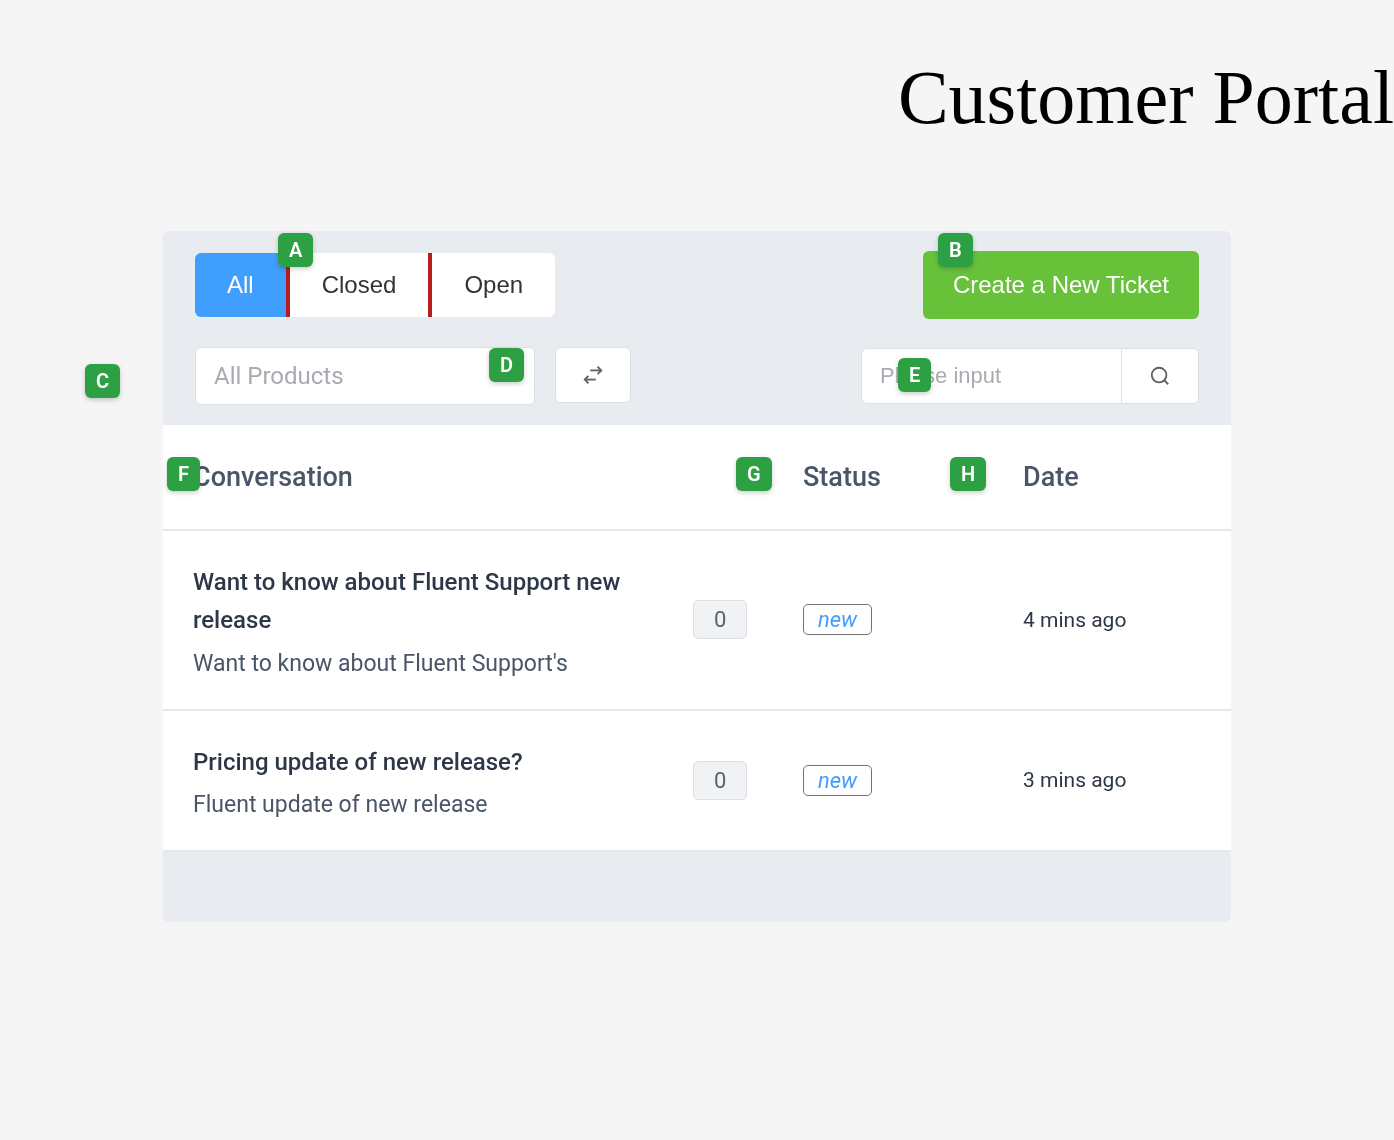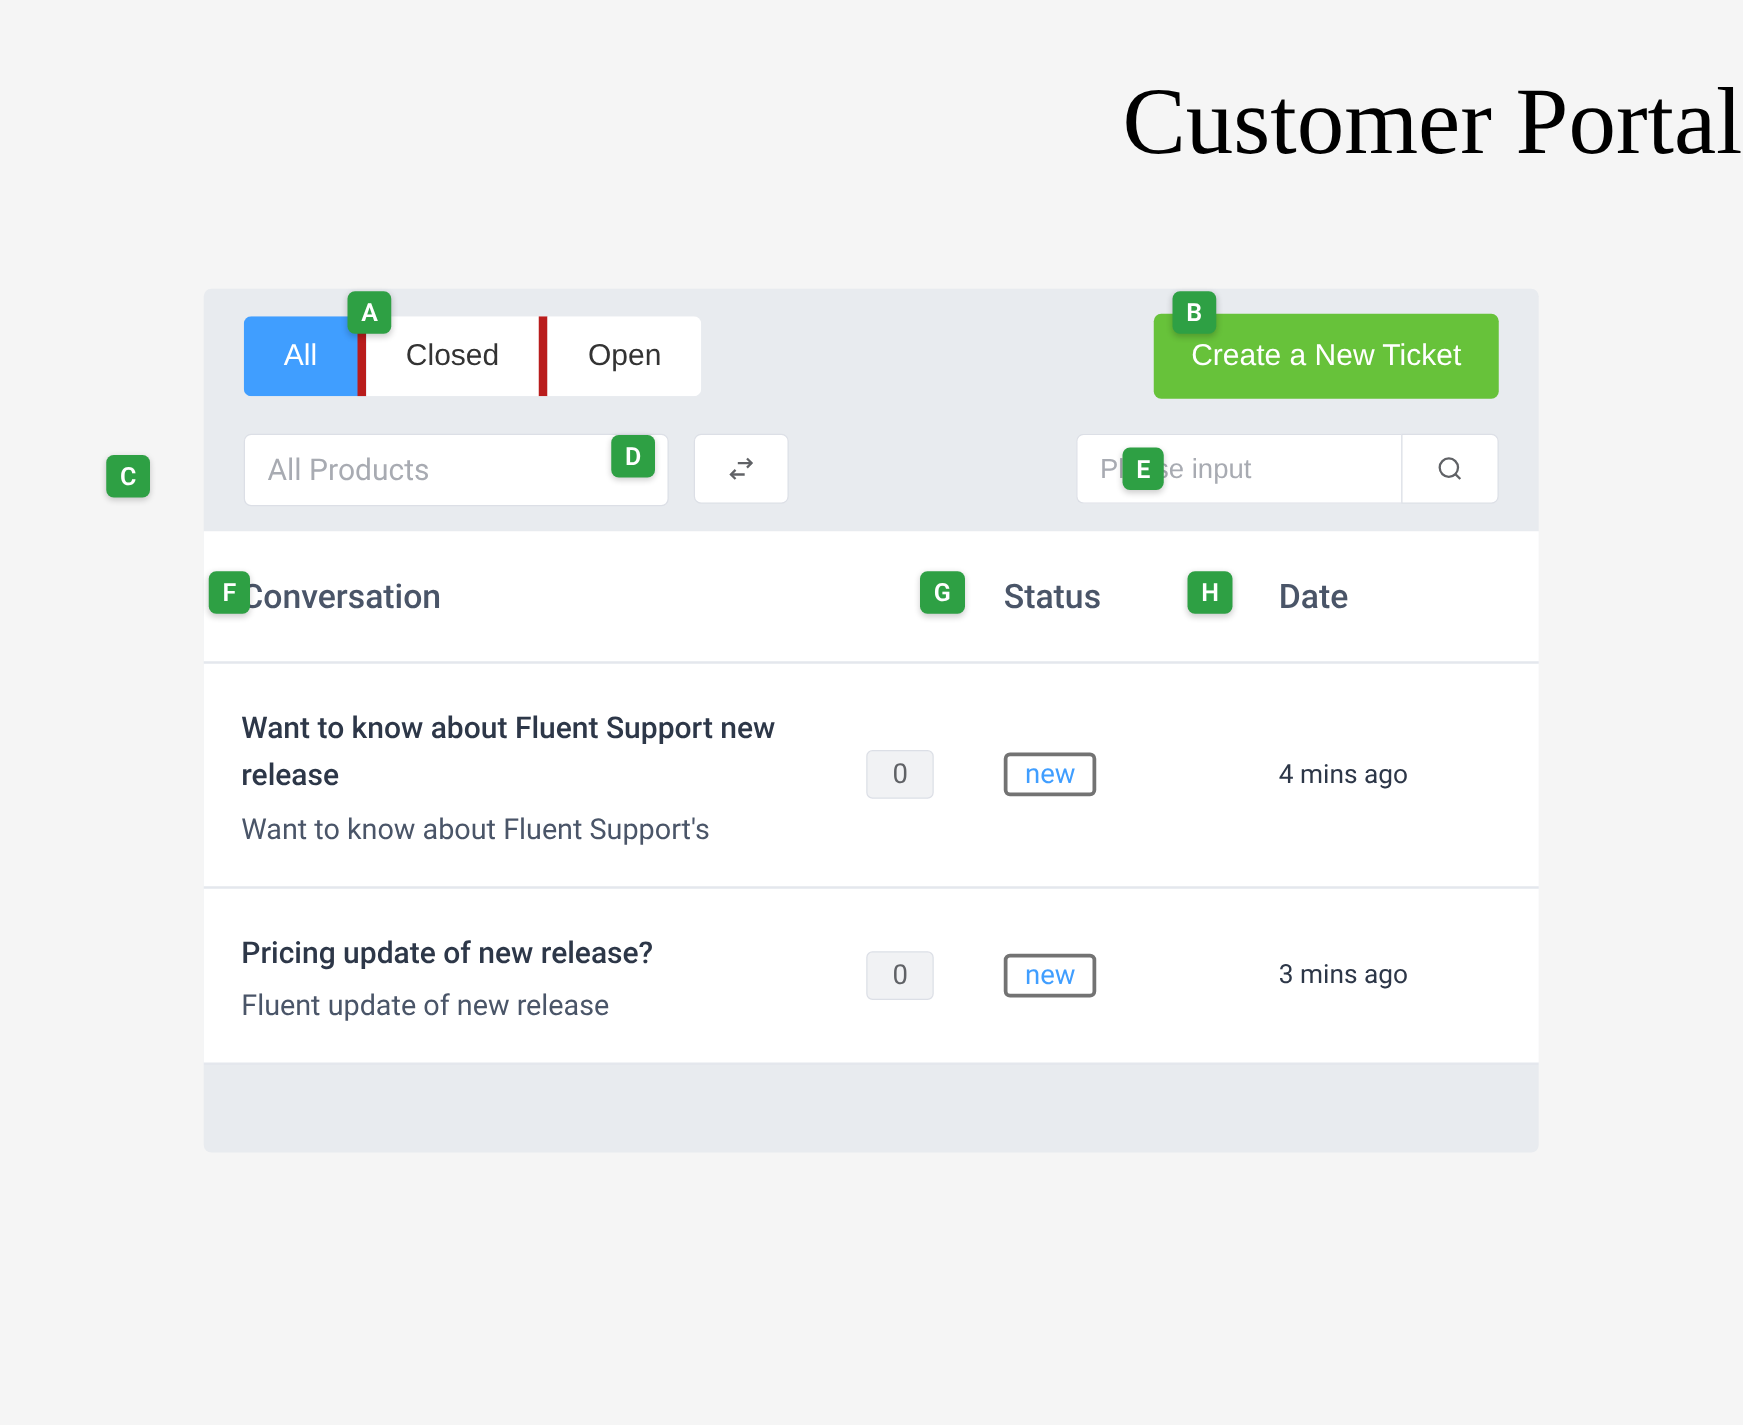--- a/index.html
+++ b/index.html
@@ -42,42 +42,42 @@
       border-radius: 6px;
       overflow: hidden;
     }
     .filter-tab {
       padding: 18px 32px;
       font-size: 24px;
       background: #fff;
       color: #333;
       border: none;
       cursor: pointer;
-      border-right: 7px solid #b91c1c;
+      border-right: 4px solid #b91c1c;
     }
     .filter-tab:last-child {
       border-right: none;
     }
     .filter-tab.active {
       background: #409eff;
       color: #fff;
     }
     .create-ticket-btn {
       background: #67c23a;
       color: #fff;
       border: none;
       border-radius: 6px;
       padding: 20px 30px;
       font-size: 24px;
       cursor: pointer;
     }
     .toolbar-second {
       display: flex;
       justify-content: space-between;
-      align-items: flex-start;
+      align-items: center;
       padding: 28px 32px 20px 32px;
       gap: 40px;
     }
     .left-controls {
       display: flex;
       gap: 20px;
     }
     .product-select {
       display: flex;
       align-items: center;
@@ -204,25 +204,26 @@
       border-radius: 5px;
       padding: 6px 20px;
       font-size: 22px;
       color: #606266;
     }
     .ticket-status-cell {
       flex: 0 0 220px;
     }
     .status-badge {
       display: inline-block;
-      border: 3px solid #737373;
+      border: 1px solid #737373;
       color: #409eff;
       border-radius: 5px;
       padding: 2px 14px;
       font-size: 22px;
+      font-style: italic;
     }
     .ticket-date-cell {
       flex: 1;
       font-size: 21px;
       color: #2d3748;
     }
     .marker {
       position: absolute;
       background: #2ea044;
       color: #fff;

